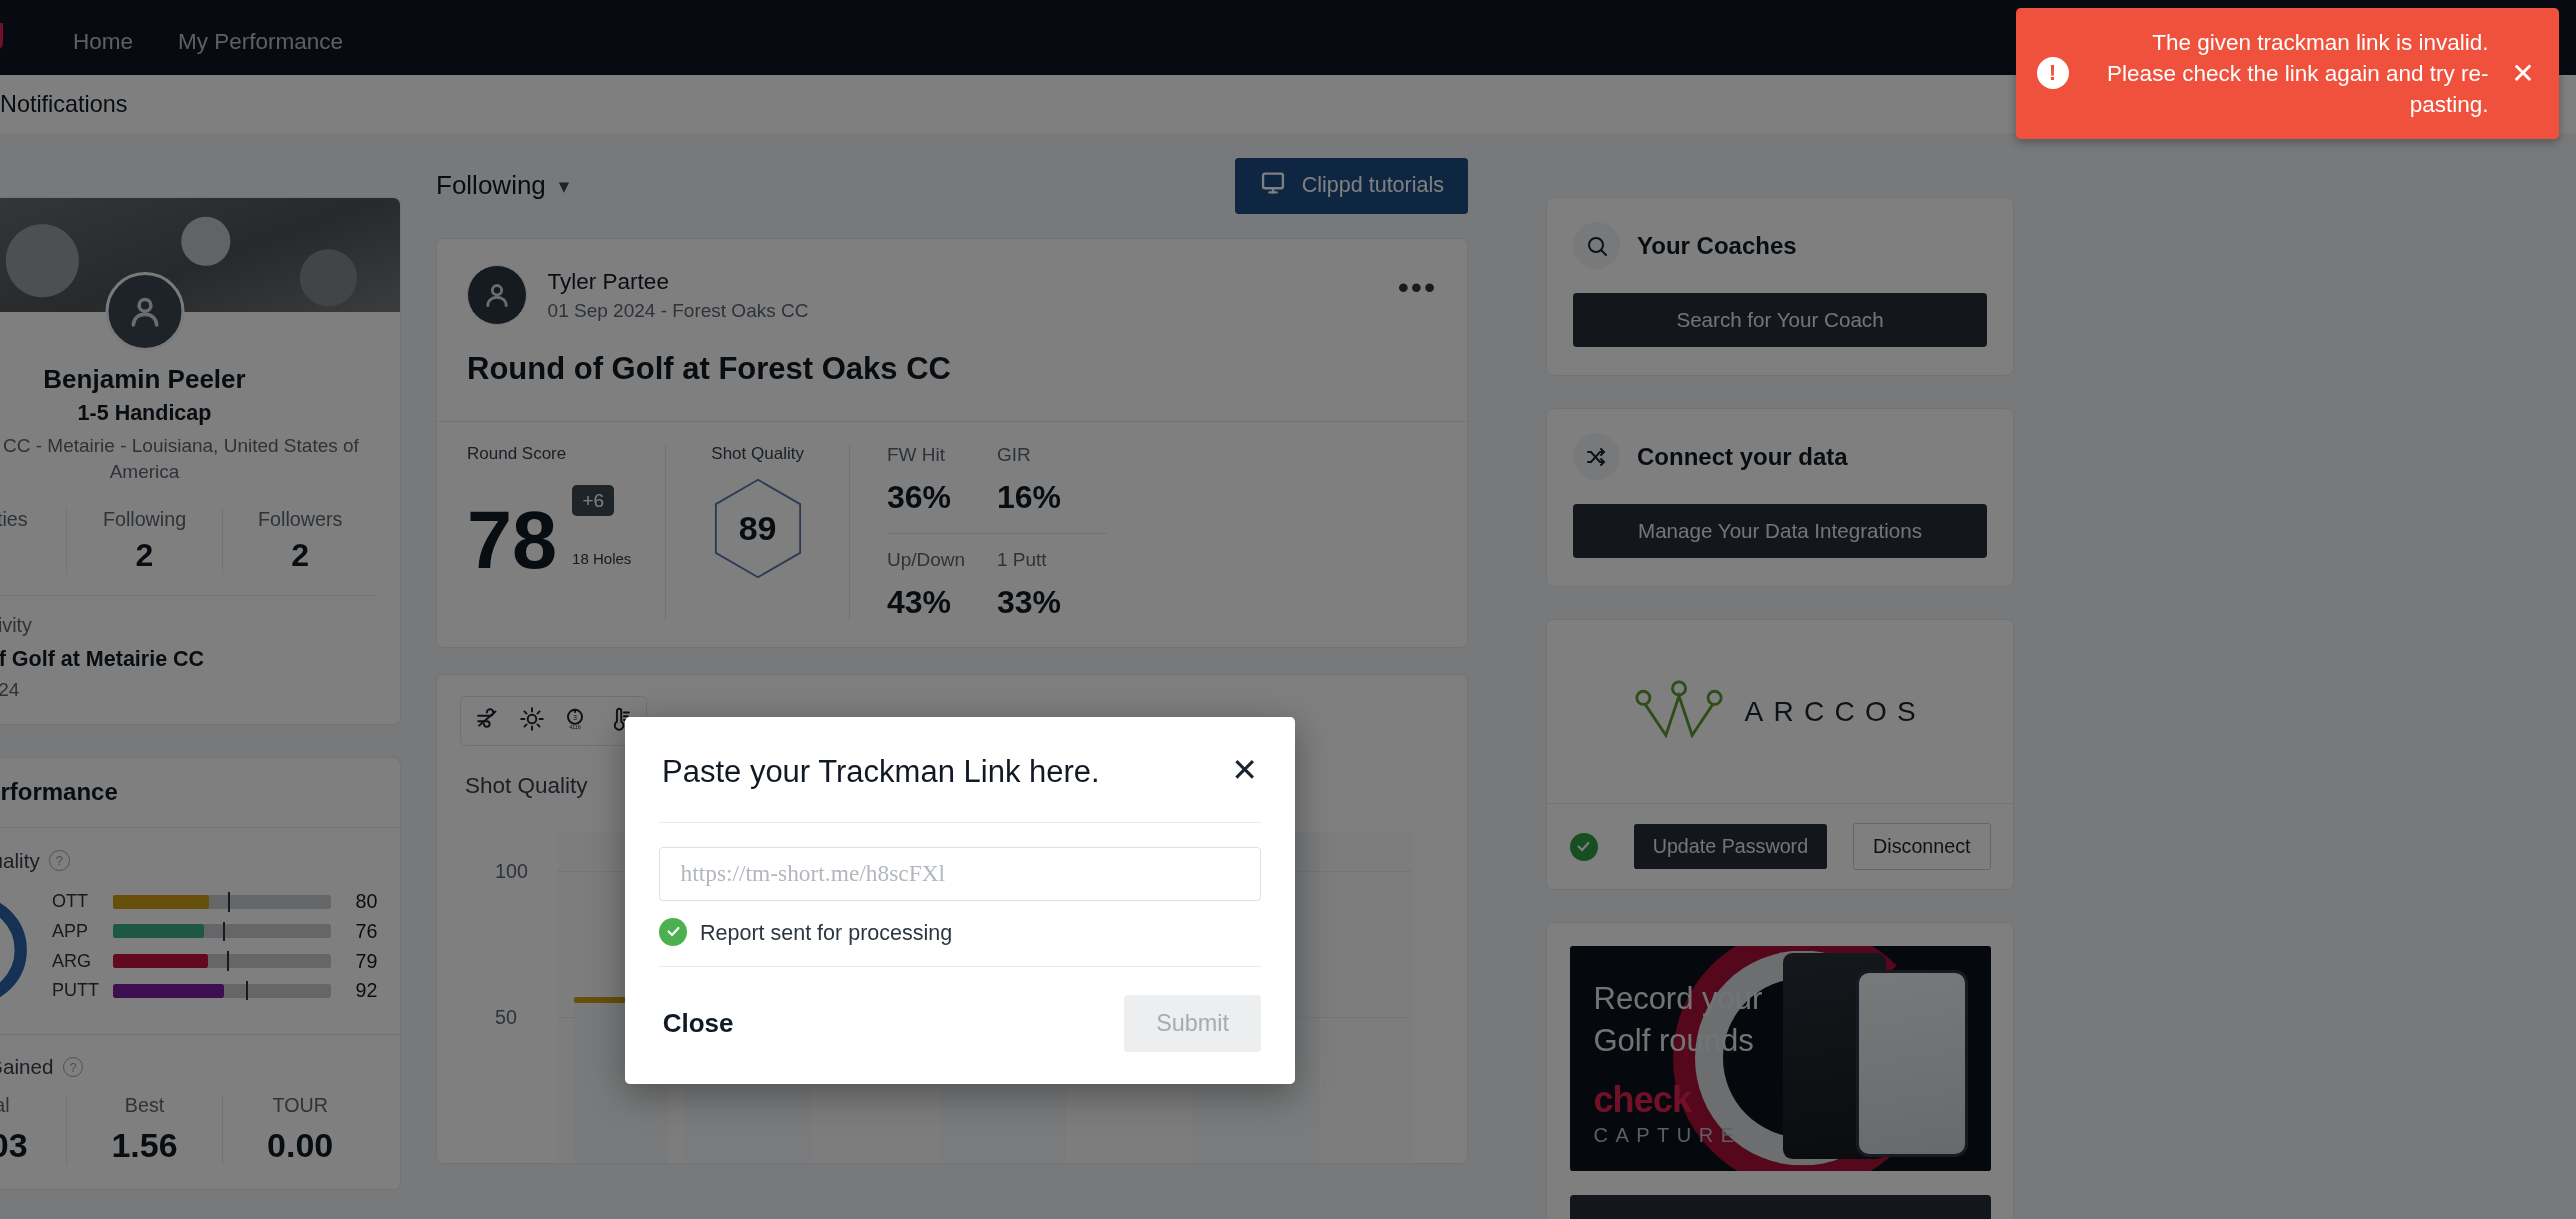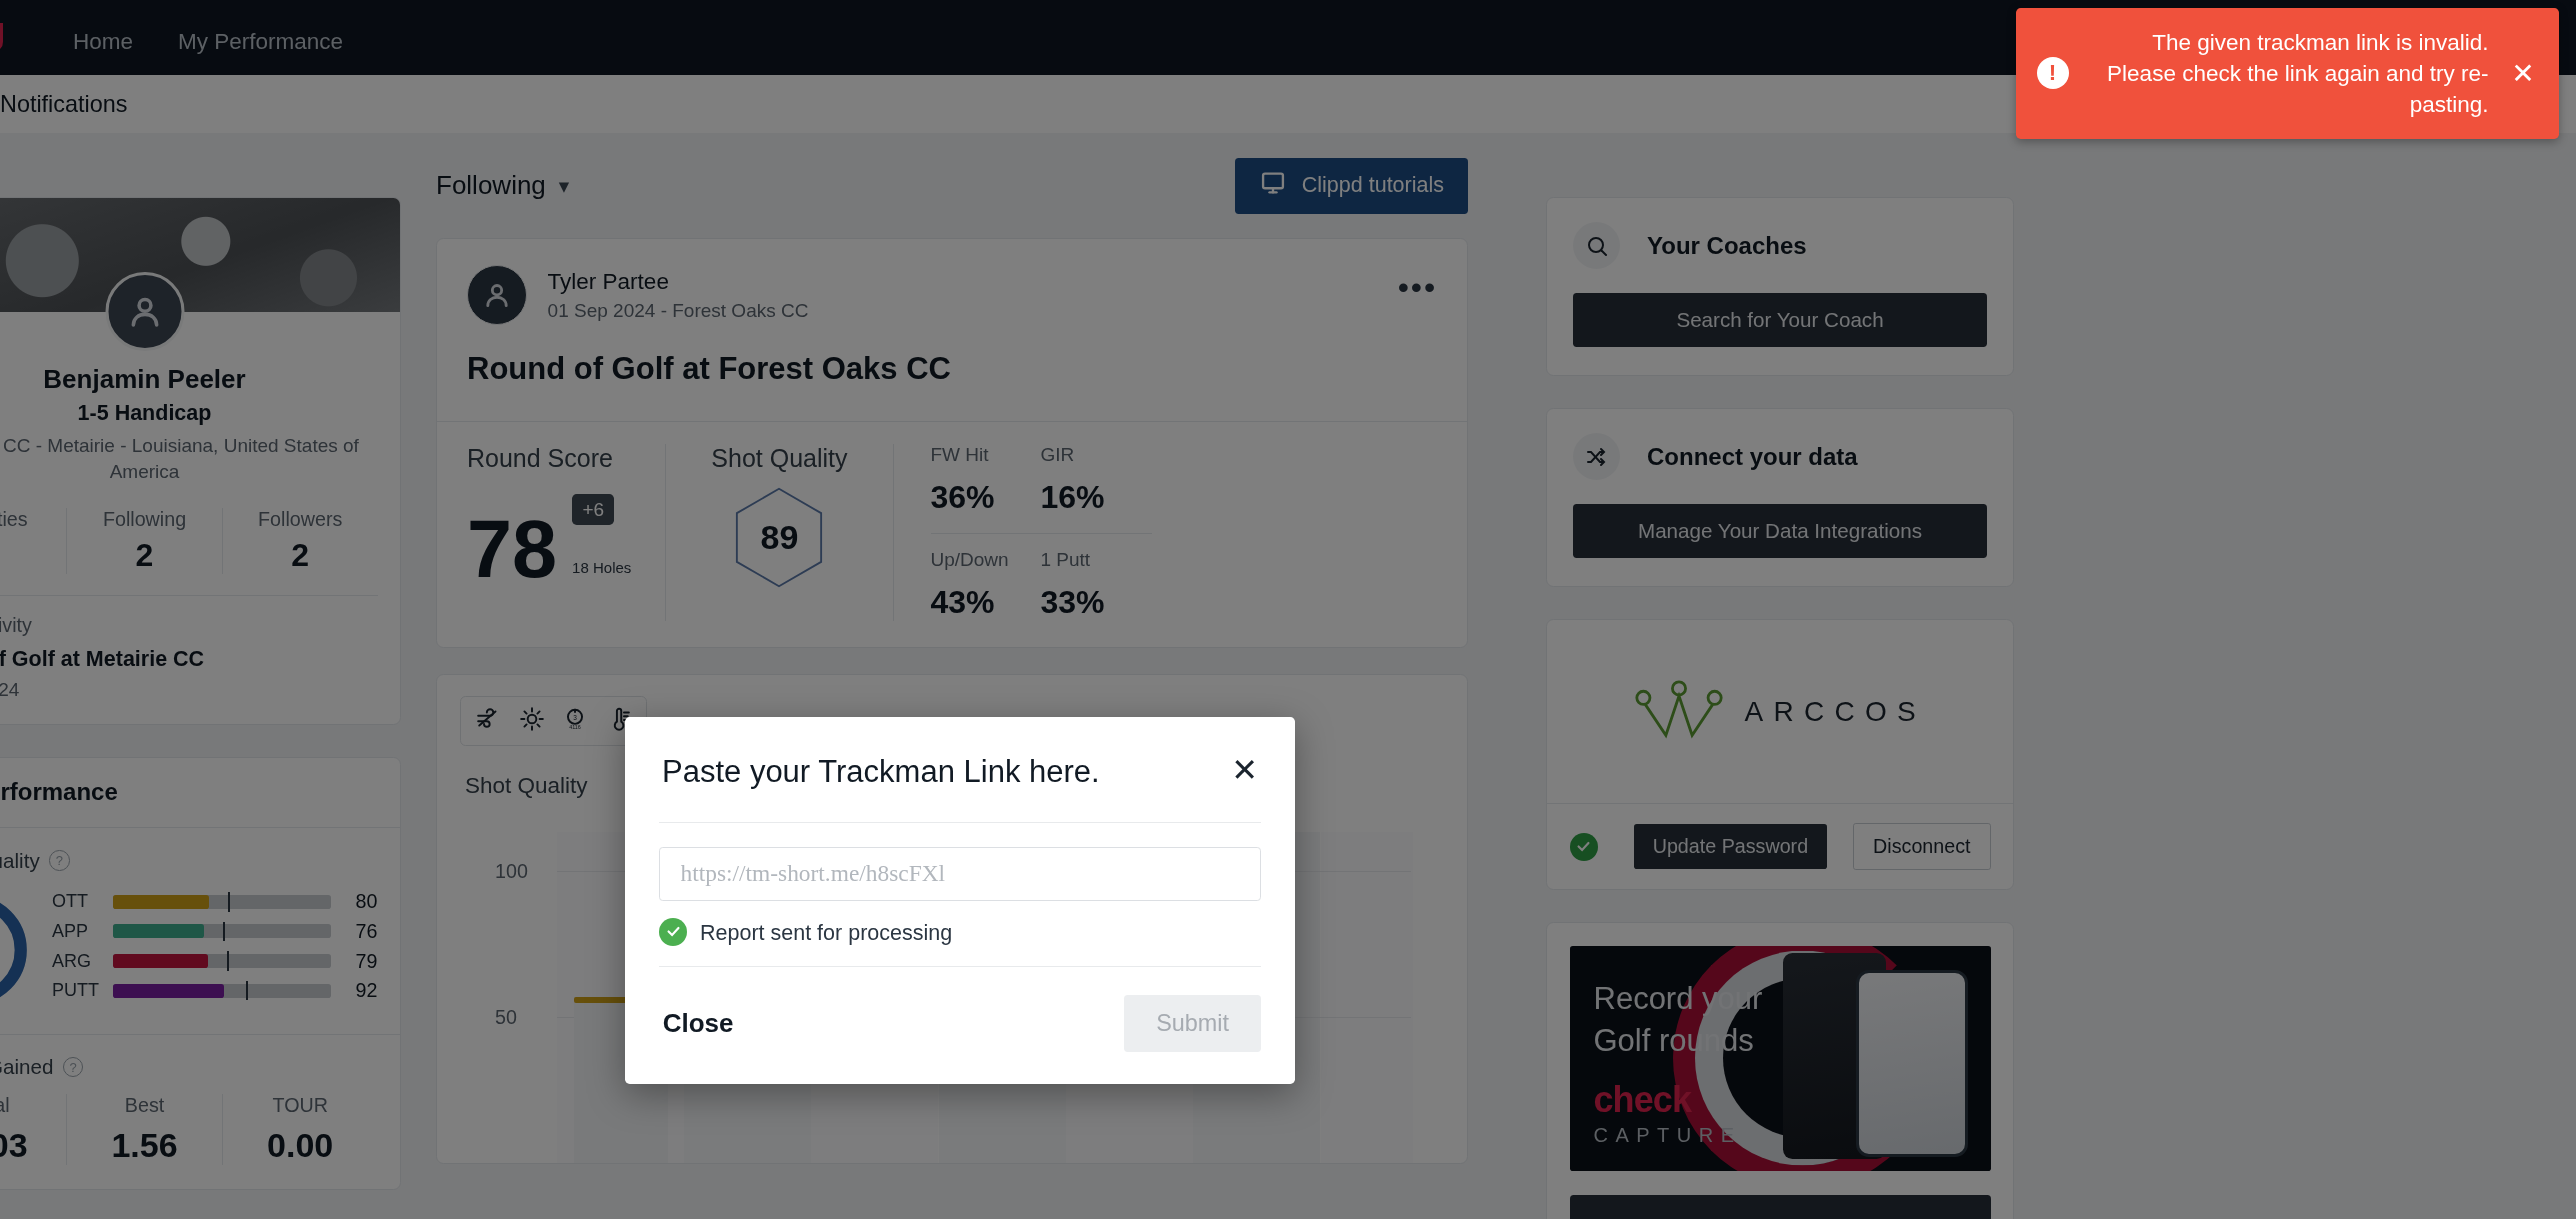--- a/index.html
+++ b/index.html
@@ -195,21 +195,21 @@
     margin-left: auto; font-size: 32px; color: #2b3642; letter-spacing: 1.9px;
     line-height: 0.6; padding-top: 13px; cursor: pointer;
   }
   .post-title {
     font-size: 31px; font-weight: 700; color: #111a24;
     padding: 26px 30px 34px;
   }
   .post-divider { height: 0.9px; background: #e4e8ec; }
   .metrics { display: flex; padding: 22.5px 30px 26px; align-items: stretch; }
   .metric-block { padding-right: 34px; }
-  .metric-label { font-size: 25px; color: #35404b; }
+  .metric-label { font-size: 17px; color: #35404b; }
   .score-row { display: flex; align-items: flex-end; gap: 15px; margin-top: 20.6px; }
   .score-big { font-size: 81px; font-weight: 700; color: #111a24; line-height: 0.9; }
   .score-badge {
     background: #3e4852; color: #ffffff; font-size: 19px;
     border-radius: 4.7px; padding: 4.7px 10.3px; margin-bottom: 34px;
   }
   .score-holes { font-size: 15px; color: #2b3642; margin-bottom: 10px; }
   .sq-block {
     border-left: 0.9px solid #e4e8ec; border-right: 0.9px solid #e4e8ec;
     padding: 0 45px; text-align: center;
@@ -250,21 +250,21 @@
   .ylabel60 { position: absolute; font-size: 19.7px; color: #1b242e; }
 
   
   .right-col {
     position: absolute; top: 64px; left: 1546px; width: 468px;
   }
   .rail-card {
     background: #ffffff; border: 0.9px solid #e2e6ea; border-radius: 7.5px;
     margin-bottom: 32px; padding: 24px 26px 28px;
   }
-  .rail-head { display: flex; align-items: center; gap: 27px; text-align: right; }
+  .rail-head { display: flex; align-items: center; gap: 17px; text-align: right; }
   .rail-icon {
     width: 47px; height: 47px; border-radius: 50%;
     background: #f1f3f5; display: flex; align-items: center; justify-content: center;
   }
   .rail-icon svg { width: 24px; height: 24px; color: #1b242e; }
   .rail-title { font-size: 24px; font-weight: 700; color: #111a24; }
   .dark-btn {
     display: block; width: 100%; margin-top: 24px;
     background: #262f39; color: #e6e9ec;
     border: none; border-radius: 3.7px; height: 54px;

